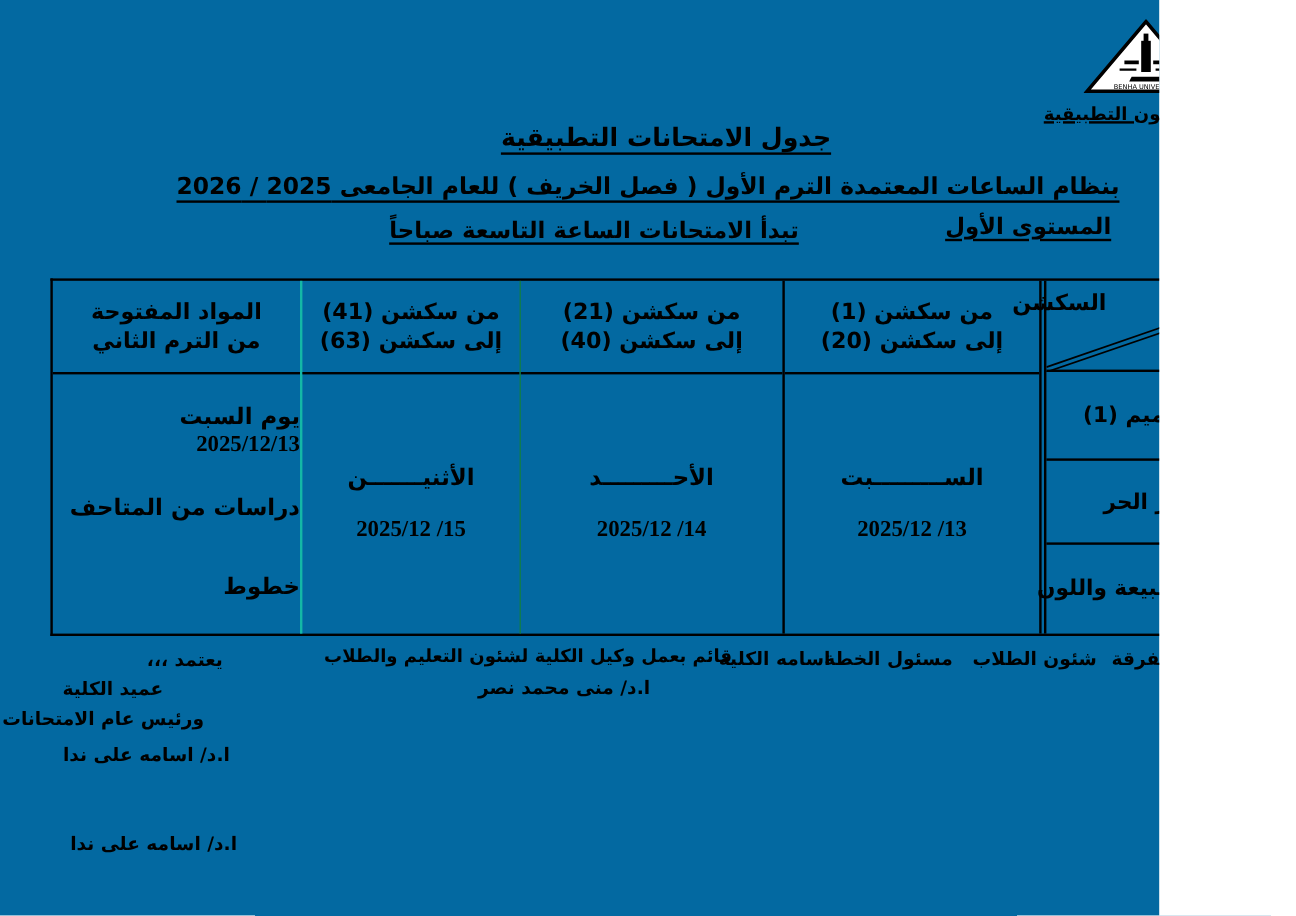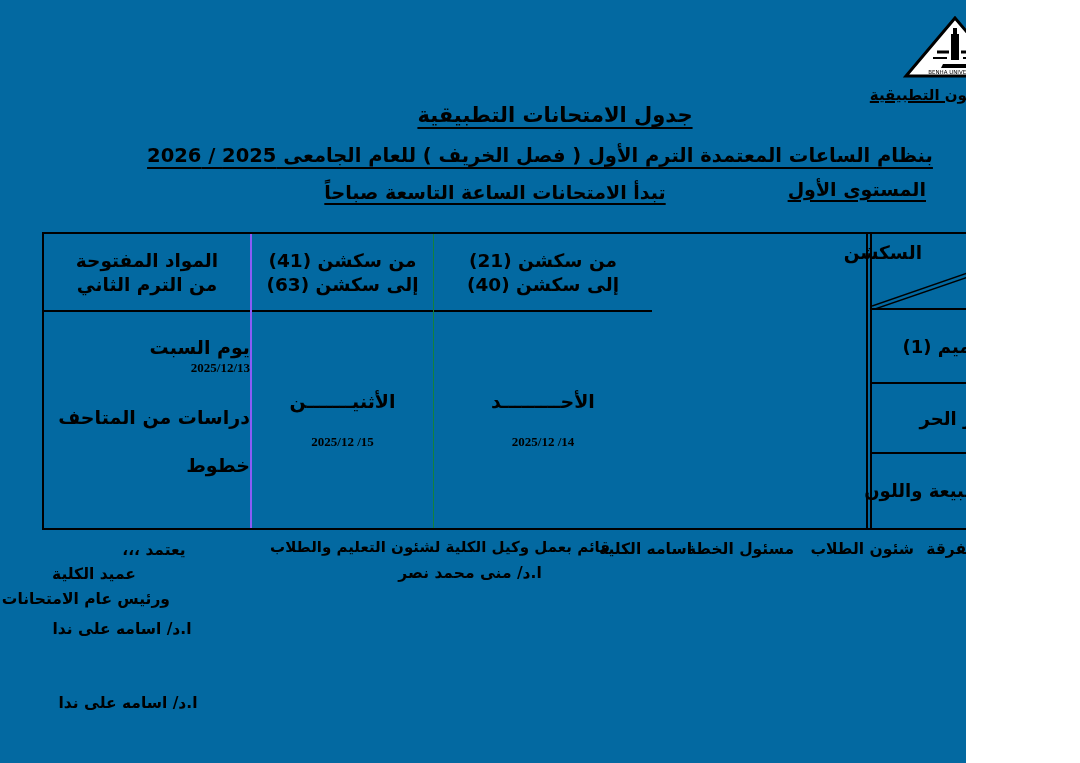--- a/index.html
+++ b/index.html
@@ -18,32 +18,32 @@
   .title1{position:absolute;top:103px;left:0;width:1110px;text-align:center;font-size:21px;font-weight:bold;text-decoration:underline;text-decoration-thickness:2px;text-underline-offset:5px;direction:rtl;}
   .title2{position:absolute;top:144px;left:0;width:1080px;text-align:center;font-size:19.5px;font-weight:bold;text-decoration:underline;text-decoration-thickness:2px;text-underline-offset:5px;direction:rtl;white-space:nowrap;}
   .title3{position:absolute;top:181px;left:0;width:990px;text-align:center;font-size:19px;font-weight:bold;text-decoration:underline;text-decoration-thickness:2px;text-underline-offset:4px;direction:rtl;}
   .level {position:absolute;top:178px;right:40px;font-size:19px;font-weight:bold;text-decoration:underline;text-decoration-thickness:2px;text-underline-offset:4px;direction:rtl;}
 
   
   .extable{position:absolute;left:42px;top:232px;width:1038px;height:298px;
     border-top:2px solid #000;border-left:2px solid #000;border-bottom:2px solid #000;}
   .col{position:absolute;top:0;height:100%;}
   .col1{left:0;width:206px;}
-  .col2{left:206px;width:183px;border-left:2px solid #8b5cf6;text-align:right;}
+  .col2{left:206px;width:183px;border-left:2px solid #14b8a6;text-align:right;}
   .col3{left:389px;width:219px;border-left:1px solid #15803d;}
   .col4{left:608px;width:214px;border-left:2px solid #000;}
   .col5{left:822px;width:216px;border-left:6px double #000;}
   .hcell{height:78px;border-bottom:2px solid #000;display:flex;flex-direction:column;align-items:center;justify-content:center;gap:3px;font-size:18.5px;font-weight:bold;direction:rtl;}
   .bcell{height:216px;display:flex;flex-direction:column;align-items:center;justify-content:center;gap:22px;direction:rtl;}
   .dayname{font-size:19px;font-weight:bold;}
-  .datetxt{font-size:13px;font-weight:bold;}
+  .datetxt{font-size:19px;font-weight:bold;}
   .open-body{height:216px;display:flex;flex-direction:column;align-items:flex-start;direction:rtl;padding-top:24px;}
   .open-body .line2{margin-top:2px;}
   .open-body .line3{margin-top:30px;}
-  .open-body .line4{margin-top:26px;}
+  .open-body .line4{margin-top:44px;}
   .corner{position:relative;height:76px;border-bottom:2px solid #000;}
   .corner svg{position:absolute;left:0;top:0;}
   .corner .c-top{position:absolute;right:160px;top:8px;font-size:18.5px;font-weight:bold;direction:rtl;white-space:nowrap;}
   .corner .c-bottom{position:absolute;right:-40px;bottom:4px;font-size:18.5px;font-weight:bold;direction:rtl;white-space:nowrap;}
   .subj-col{height:216px;display:flex;flex-direction:column;}
   .subj-row{height:72px;display:flex;align-items:center;justify-content:center;font-size:18px;font-weight:bold;direction:rtl;white-space:nowrap;}
   .subj-row.mid{border-top:2px solid #000;border-bottom:2px solid #000;}
 
   
   .f{position:absolute;font-size:15.5px;font-weight:bold;direction:rtl;text-align:center;white-space:nowrap;}
@@ -103,20 +103,30 @@
       <div class="hcell">
         <span>من سكشن (21)</span>
         <span>إلى سكشن (40)</span>
       </div>
       <div class="bcell">
         <span class="dayname">الأحـــــــــد</span>
         <span class="datetxt ltrnum">2025/12 /14</span>
       </div>
     </div>
 
+    <div class="col col4">
+      <div class="hcell">
+        <span>من سكشن (1)</span>
+        <span>إلى سكشن (20)</span>
+      </div>
+      <div class="bcell">
+        <span class="dayname">الســـــــــبت</span>
+        <span class="datetxt ltrnum">2025/12 /13</span>
+      </div>
+    </div>
 
     <div class="col col5">
       <div class="corner">
         <svg width="216" height="76" viewBox="0 0 216 76">
           <line x1="0" y1="76" x2="216" y2="2" stroke="#000" stroke-width="1.5"></line>
           <line x1="0" y1="72" x2="214" y2="-2" stroke="#000" stroke-width="1.5"></line>
         </svg>
         <span class="c-top">السكشن</span>
         <span class="c-bottom">المادة</span>
       </div>

